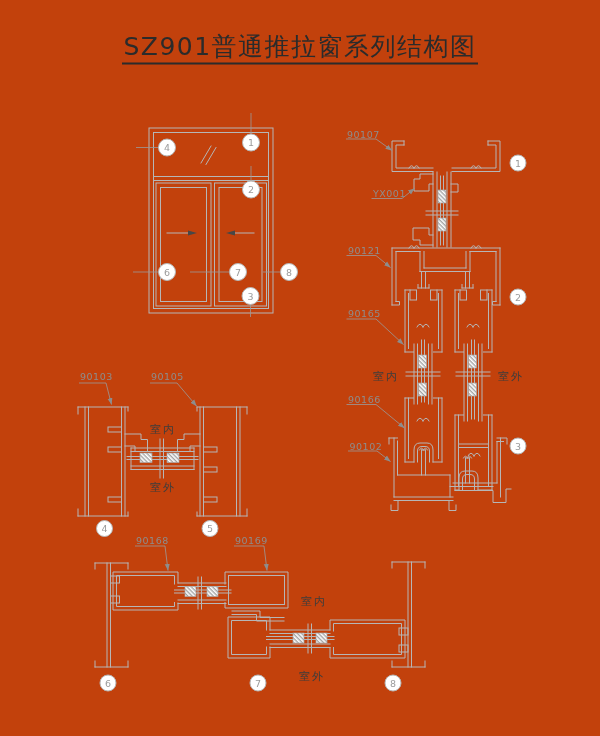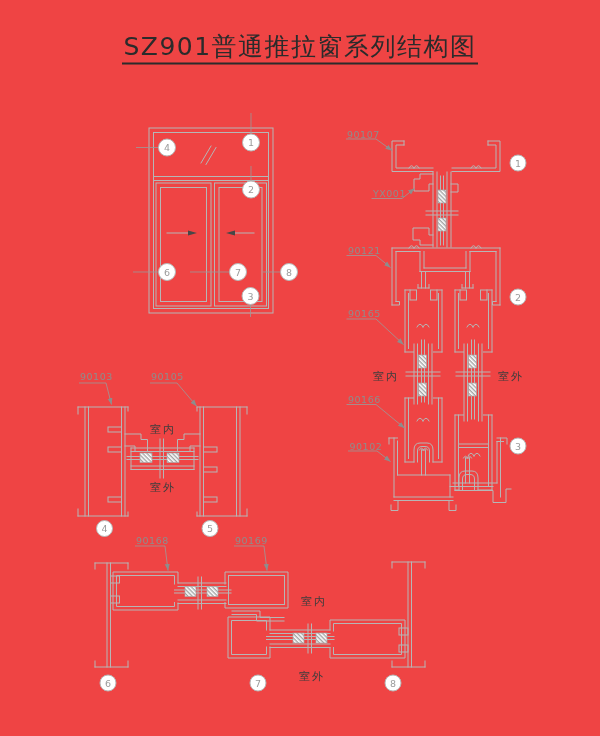--- a/index.html
+++ b/index.html
@@ -1,16 +1,16 @@
 <!DOCTYPE html>
 <html><head>
 <meta charset="utf-8">
 <style>
   html,body { margin:0; padding:0; background:#ffffff; }
-  .page { width:600px; height:736px; background:#ef4444; position:relative; overflow:hidden;
+  .page { width:600px; height:736px; background:#c2410c; position:relative; overflow:hidden;
           font-family:"DejaVu Sans", sans-serif; }
   svg { display:block; }
   .ln   { fill:none; stroke:#b6b6b6; stroke-width:1; stroke-linecap:square; }
   .ld   { fill:none; stroke:#9b9b9b; stroke-width:0.8; }
   .hat  { stroke:#a8a8a8; stroke-width:0.7; }
   .lbl  { font-size:9.5px; fill:#8d8d8d; letter-spacing:0.5px; }
   .room { font-size:11px; fill:#3d3d3d; letter-spacing:2px; text-anchor:middle; }
   .cnum { font-size:9.5px; fill:#9b9b9b; text-anchor:middle; }
   .ccirc{ fill:#ffffff; stroke:#b6b6b6; stroke-width:1; }
   .title-text { font-size:25px; fill:#2b2b2b; letter-spacing:1.5px; text-anchor:middle; }

